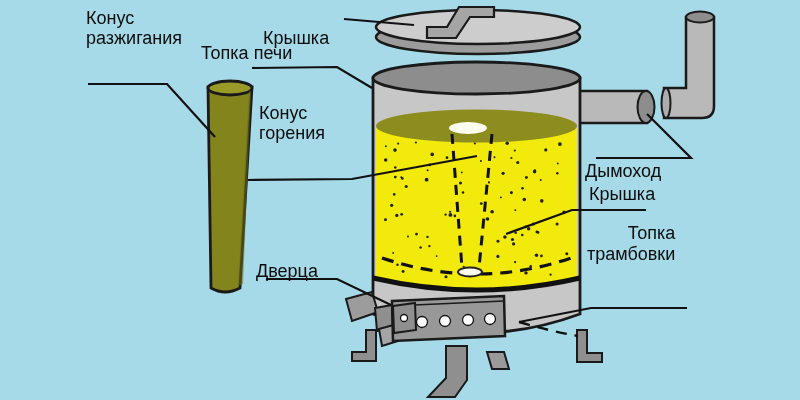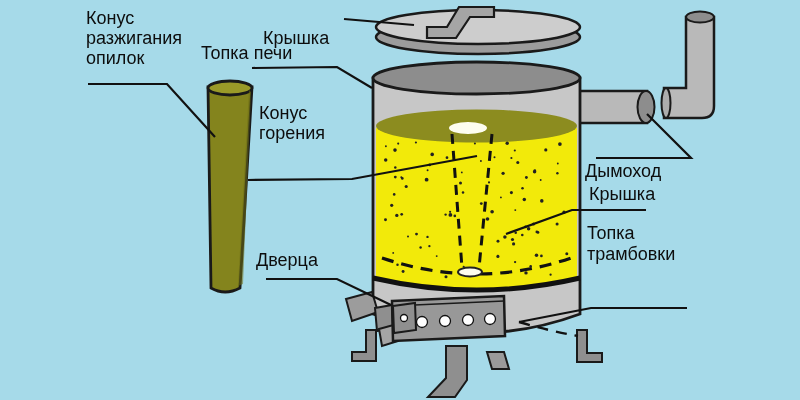--- a/index.html
+++ b/index.html
@@ -189,36 +189,35 @@
       <polyline points="266,279 337,279 391,305"></polyline>
       <polyline points="596,158 691,158 647,114"></polyline>
       <polyline points="646,210 572,210 506,234"></polyline>
       <polyline points="687,308 591,308 519,322"></polyline>
     </g>
   </svg>
 
   <div class="label" style="left:86px;top:8px;">
     <span>Конус</span>
     <span>разжигания</span>
-    <span>опилок</span>
   </div>
 
   <div class="label" style="left:263px;top:11px;margin-top:17px;">Крышка</div>
 
   <div class="label" style="left:201px;top:43px;">Топка печи</div>
 
   <div class="label" style="left:259px;top:103px;">
     <span>Конус</span>
     <span>горения</span>
   </div>
 
-  <div class="label" style="left:256px;top:250px;">Дверца</div>
+  <div class="label" style="left:256px;top:261px;">Дверца</div>
 
   <div class="label" style="left:585px;top:137px;margin-top:24px;">Дымоход</div>
 
   <div class="label" style="left:589px;top:184px;">Крышка</div>
 
-  <div class="label lh21" style="left:587px;top:223px;">
+  <div class="label lh21" style="left:587px;top:223px;text-align:right;">
     <span>Топка</span>
     <span>трамбовки</span>
   </div>
 
 </div>
 
 </body></html>

